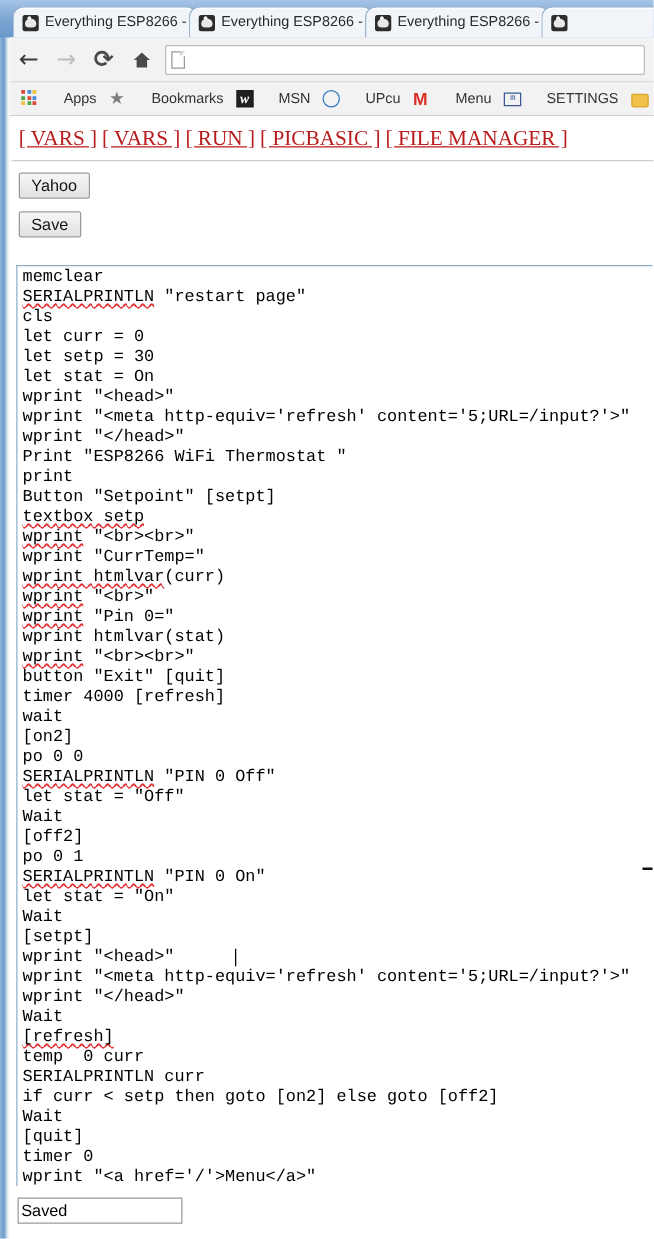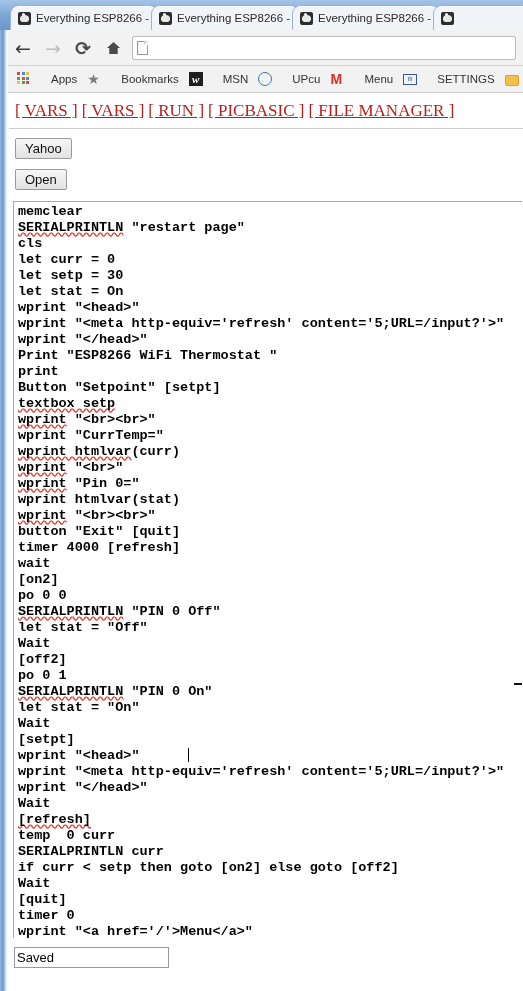--- a/index.html
+++ b/index.html
@@ -156,43 +156,43 @@
   .btn {
     font-family:"Liberation Sans", sans-serif; font-size:13px; color:#111111;
     background:linear-gradient(to bottom,#f6f6f6,#e2e2e2);
     border:1px solid #9a9a9a; padding:2px 9px; border-radius:2px;
     line-height:15px;
   }
 
   #saverow { padding:10px 0 0 6px; }
 
   #codewrap {
-    margin:11px 0 0 4px; width:509px; height:737px;
+    margin:22px 0 0 4px; width:509px; height:737px;
     border:1px solid #8fb0cd; border-right:none; border-bottom:none;
-    background:#ffffff; position:relative; overflow:hidden;font-weight:bold;
+    background:#ffffff; position:relative; overflow:hidden;
   }
   #code {
     position:absolute; left:4px; top:2px; width:600px;
     font-family:"Liberation Mono","DejaVu Sans Mono",monospace;
     font-size:13.5px; line-height:16px; color:#000000;
     white-space:pre;
   }
   #code .ln { position:relative; display:block; height:16px; }
   #code .sp { text-decoration:underline wavy #e03030;
               text-decoration-skip-ink:none; }
   #caret {
     position:absolute; left:174px; top:546px; width:1px; height:14px;
     background:#000000;
   }
   #hmark { position:absolute; left:500px; top:481px; width:13px; height:2px;
            background:#111111; }
 
   #statusrow { margin:9px 0 0 5px; }
   #status {
-    width:155px; height:21px; border:1px solid #9a9a9a; background:#ffffff;
+    width:132px; height:21px; border:1px solid #9a9a9a; background:#ffffff;
     font-family:"Liberation Sans", sans-serif; font-size:13px; color:#000000;
     padding:0 2px;
   }
 </style>
 </head>
 <body>
 
 <div id="window">
 
   <div class="frame-left"></div>
@@ -291,21 +291,21 @@
       <a href="#">[ VARS ]</a><span class="sep"></span><a href="#">[ VARS ]</a><span class="sep"></span><a href="#">[ RUN ]</a><span class="sep"></span><a href="#">[ PICBASIC ]</a><span class="sep"></span><a href="#">[ FILE MANAGER ]</a>
     </div>
 
     <div id="hr1"></div>
 
     <div id="openrow">
       <button class="btn">Yahoo</button>
     </div>
 
     <div id="saverow">
-      <button class="btn">Open</button>
+      <button class="btn">Save</button>
     </div>
 
     <div id="codewrap">
       <div id="code"><span class="ln">memclear</span><span class="ln"><span class="sp">SERIALPRINTLN</span> "restart page"</span><span class="ln">cls</span><span class="ln">let curr = 0</span><span class="ln">let setp = 30</span><span class="ln">let stat = On</span><span class="ln">wprint "&lt;head&gt;"</span><span class="ln">wprint "&lt;meta http-equiv='refresh' content='5;URL=/input?'&gt;"</span><span class="ln">wprint "&lt;/head&gt;"</span><span class="ln">Print "ESP8266 WiFi Thermostat "</span><span class="ln">print</span><span class="ln">Button "Setpoint" [setpt]</span><span class="ln"><span class="sp">textbox setp</span></span><span class="ln"><span class="sp">wprint</span> "&lt;br&gt;&lt;br&gt;"</span><span class="ln">wprint "CurrTemp="</span><span class="ln"><span class="sp">wprint htmlvar</span>(curr)</span><span class="ln"><span class="sp">wprint</span> "&lt;br&gt;"</span><span class="ln"><span class="sp">wprint</span> "Pin 0="</span><span class="ln">wprint htmlvar(stat)</span><span class="ln"><span class="sp">wprint</span> "&lt;br&gt;&lt;br&gt;"</span><span class="ln">button "Exit" [quit]</span><span class="ln">timer 4000 [refresh]</span><span class="ln">wait</span><span class="ln">[on2]</span><span class="ln">po 0 0</span><span class="ln"><span class="sp">SERIALPRINTLN</span> "PIN 0 Off"</span><span class="ln">let stat = "Off"</span><span class="ln">Wait</span><span class="ln">[off2]</span><span class="ln">po 0 1</span><span class="ln"><span class="sp">SERIALPRINTLN</span> "PIN 0 On"</span><span class="ln">let stat = "On"</span><span class="ln">Wait</span><span class="ln">[setpt]</span><span class="ln">wprint "&lt;head&gt;"</span><span class="ln">wprint "&lt;meta http-equiv='refresh' content='5;URL=/input?'&gt;"</span><span class="ln">wprint "&lt;/head&gt;"</span><span class="ln">Wait</span><span class="ln"><span class="sp">[refresh]</span></span><span class="ln">temp  0 curr</span><span class="ln">SERIALPRINTLN curr</span><span class="ln">if curr &lt; setp then goto [on2] else goto [off2]</span><span class="ln">Wait</span><span class="ln">[quit]</span><span class="ln">timer 0</span><span class="ln">wprint "&lt;a href='/'&gt;Menu&lt;/a&gt;"</span></div>
       <div id="caret"></div>
       <div id="hmark"></div>
     </div>
 
     <div id="statusrow">
       <input id="status" type="text" value="Saved" style="">

